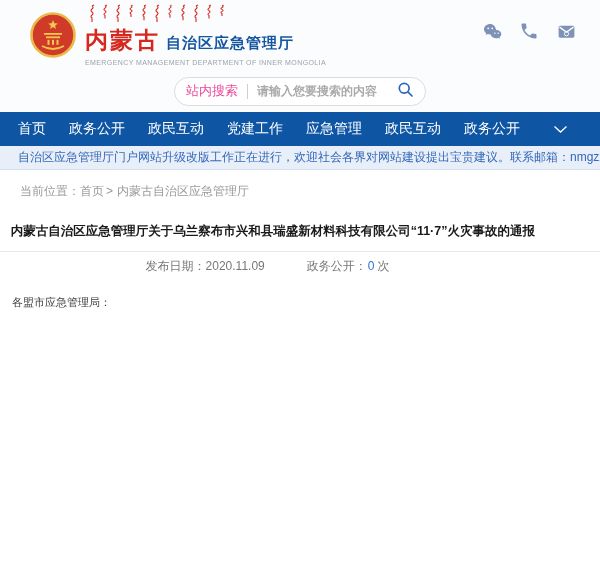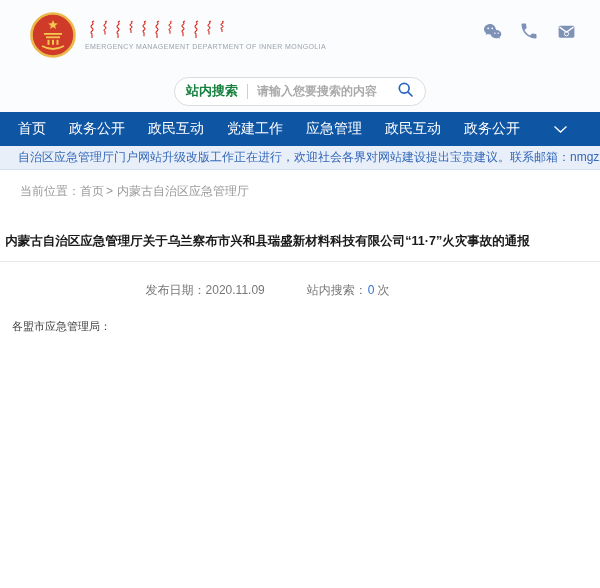--- a/index.html
+++ b/index.html
@@ -18,21 +18,21 @@
   .cn-blue { color:#1456a0; font-size:15px; font-weight:bold; margin-left:6px; letter-spacing:1px; }
   .en-sub { font-size:7px; color:#9aa3ad; letter-spacing:.4px; margin-top:3px; white-space:nowrap; }
   .quick-icons { display:flex; align-items:center; gap:15px; margin-top:-6px; }
   .quick-icons .qicon { width:22px; height:22px; color:#7e91b6; cursor:pointer; }
   .quick-icons svg { display:block; }
 
   
   .search-row { height:42px; background:#fbfcfd; display:flex; align-items:center; justify-content:center; }
   .search-pill { width:252px; height:29px; background:#fff; border:1px solid #dcdcdc;
                  border-radius:15px; display:flex; align-items:center; padding:0 11px; }
-  .search-label { color:#15803d; font-size:13px; white-space:nowrap;font-weight:bold; }
+  .search-label { color:#ec4899; font-size:13px; white-space:nowrap; }
   .search-divider { width:1px; height:15px; background:#cfcfcf; margin:0 9px; }
   .search-input { flex:1; border:none; outline:none; font-size:12px; color:#333; background:transparent;
                   font-family:"Liberation Sans","DejaVu Sans",sans-serif; min-width:0;font-weight:bold; }
   .search-input::placeholder { color:#aaaaaa; }
   .search-btn { border:none; background:none; cursor:pointer; display:flex; padding:0; }
 
   
   .main-nav { height:34px; background:#0e55a4; display:flex; align-items:center; padding:0 18px; }
   .nav-item { color:#fff; font-size:14px; text-decoration:none; margin-right:23px; white-space:nowrap; cursor:pointer; }
   .nav-chevron { margin-left:auto; margin-right:14px; display:flex; cursor:pointer; }
@@ -41,24 +41,24 @@
   .notice-bar { height:24px; line-height:23px; background:#e8eff9; border-bottom:1px solid #d5e0ef;
                 color:#3568b8; font-size:12px; padding-left:18px; white-space:nowrap; overflow:hidden; }
 
   
   .breadcrumb { padding:13px 0 9px 20px; font-size:12px; color:#999; }
   .breadcrumb a { color:#999; text-decoration:none; cursor:pointer; }
   .crumb-sep { margin:0 4px 0 2px; }
 
   
   .article-col { width:535px; }
-  .article-title { font-size:12.5px; font-weight:bold; color:#1a1a1a; text-align:center;
-                   margin-top:24px; white-space:nowrap; }
+  .article-title { font-size:12.5px; font-weight:bold; color:#1a1a1a; text-align:right;
+                   margin-top:14px; white-space:nowrap; }
   .title-divider { width:100%; border-bottom:1px solid #e8e8e8; margin-top:11px; }
-  .meta-row { display:flex; justify-content:center; gap:42px; margin-top:20px;
+  .meta-row { display:flex; justify-content:center; gap:42px; margin-top:6px;
               font-size:12px; color:#777; }
   .views-count { color:#2f6fd3; font-style:normal; margin:0 3px 0 1px; }
   .article-body { margin-top:12px; padding:0 12px; font-size:11px; line-height:30px;
                   color:#404040; text-align:justify; }
   .article-body p { text-indent:2em; }
   .article-body p.salutation { text-indent:0; }
 </style>
 </head>
 <body>
 
@@ -88,20 +88,24 @@
           <use href="#ms" transform="translate(31,1)"></use>
           <use href="#ms" transform="translate(44,1) scale(1,0.7)"></use>
           <use href="#ms" transform="translate(57,1) scale(1,0.9)"></use>
           <use href="#ms" transform="translate(70,1)"></use>
           <use href="#ms" transform="translate(83,1) scale(1,0.75)"></use>
           <use href="#ms" transform="translate(96,1) scale(1,0.9)"></use>
           <use href="#ms" transform="translate(109,1)"></use>
           <use href="#ms" transform="translate(122,1) scale(1,0.8)"></use>
           <use href="#ms" transform="translate(135,1) scale(1,0.65)"></use>
         </svg>
+      </div>
+      <div class="cn-line">
+        <span class="cn-red">内蒙古</span>
+        <span class="cn-blue">自治区应急管理厅</span>
       </div>
       <div class="en-sub">EMERGENCY MANAGEMENT DEPARTMENT OF INNER MONGOLIA</div>
     </div>
   </div>
   <div class="quick-icons">
     <span class="qicon">
       <svg width="22" height="22" viewBox="0 0 22 22" fill="currentColor">
         <path d="M8.3 3C4.8 3 2 5.3 2 8.2c0 1.6.9 3.1 2.2 4L3.7 14l2-.9c.8.3 1.7.4 2.6.4h.3c.6 2.2 2.9 3.8 5.6 3.8.7 0 1.5-.1 2.1-.4l1.7.8-.5-1.4c1.1-.8 1.8-1.9 1.8-3.2 0-2.3-2.3-4.2-5.1-4.2h-.2C13.6 5.3 11.2 3 8.3 3z"></path>
         <circle cx="6.2" cy="7.3" r="0.9" fill="#fbfcfd"></circle>
         <circle cx="10.2" cy="7.3" r="0.9" fill="#fbfcfd"></circle>
@@ -161,18 +165,18 @@
   <span>当前位置：</span><a>首页</a><span class="crumb-sep">&gt;</span><a>内蒙古自治区应急管理厅</a>
 </div>
 
 <main>
   <div class="article-col">
     <h1 class="article-title">内蒙古自治区应急管理厅关于乌兰察布市兴和县瑞盛新材料科技有限公司“11·7”火灾事故的通报</h1>
   </div>
   <div class="title-divider"></div>
   <div class="article-col meta-row">
     <span><span>发布日期：</span><span>2020.11.09</span></span>
-    <span><span>站内搜索：</span><em class="views-count">0</em><span>次</span></span>
+    <span><span>政务公开：</span><em class="views-count">0</em><span>次</span></span>
   </div>
   <div class="article-col article-body">
     <p class="salutation">各盟市应急管理局：</p>
   </div>
 </main>
 
 </body></html>

